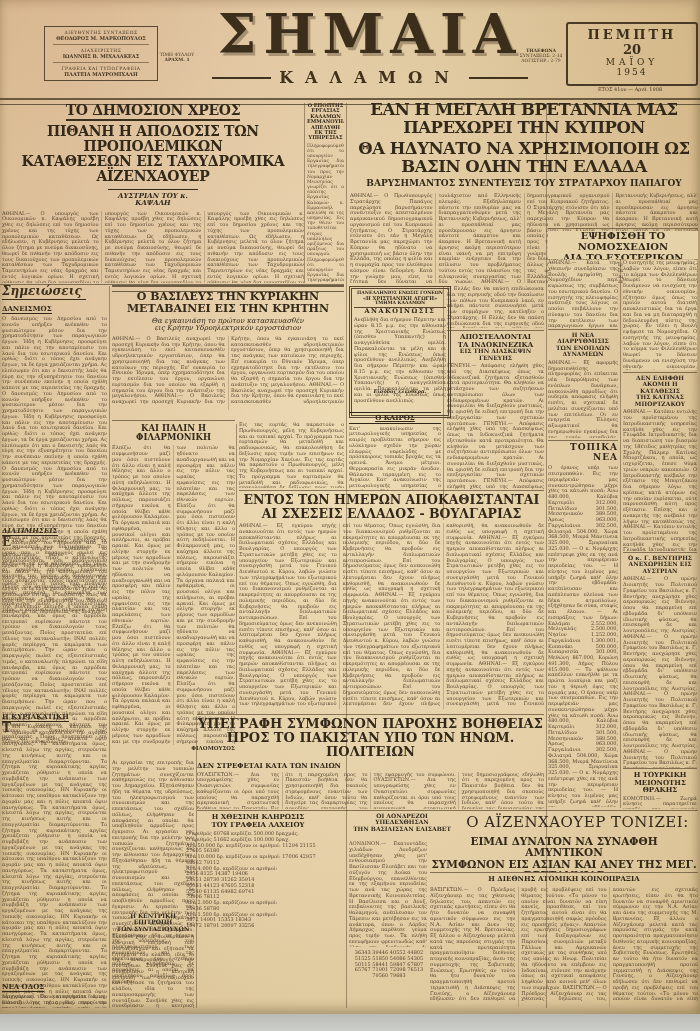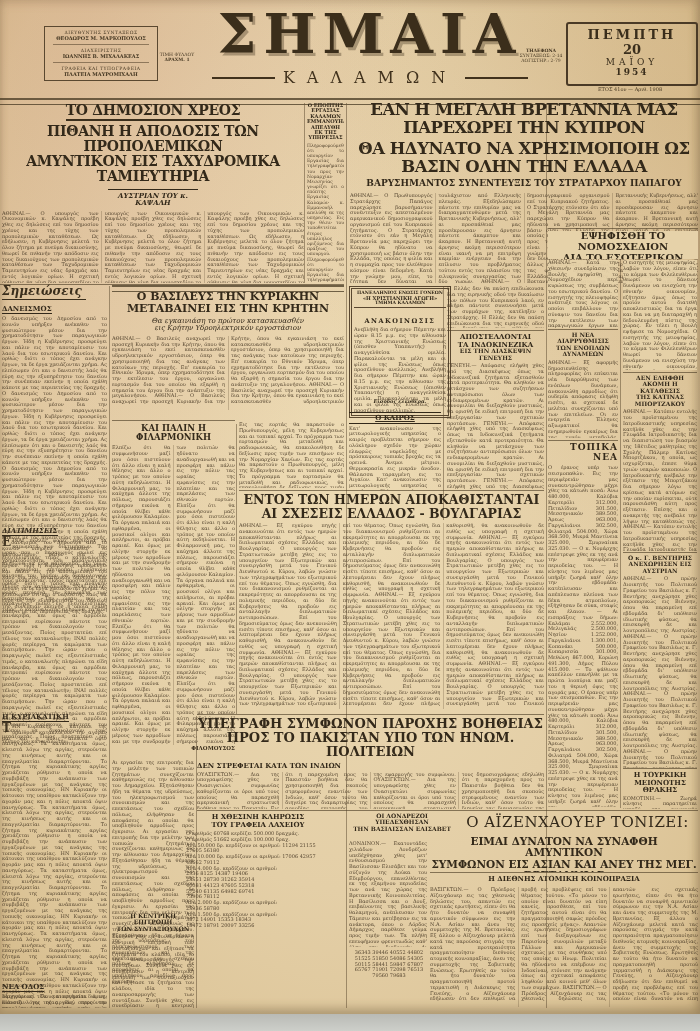--- a/index.html
+++ b/index.html
@@ -28,33 +28,33 @@
   .rule-u{border-bottom:2px solid #3a2e1c;padding-bottom:1px;display:table;margin:0 auto;}
   .vr{position:absolute;width:1px;background:rgba(100,82,55,.55);}
   .hr{position:absolute;height:1px;background:rgba(80,64,40,.65);}
   .hrd{position:absolute;height:4px;border-top:2px solid rgba(70,56,34,.75);border-bottom:1px solid rgba(70,56,34,.75);}
   .dcap{float:left;font-size:12px;line-height:9px;font-weight:bold;margin-right:1px;color:#3a2e1c;}
   .sig{font-size:5.5px;font-weight:bold;text-align:right;color:#3a2e1c;}
   
   .mast-title{position:absolute;left:200px;top:6px;width:340px;text-align:center;font-weight:bold;font-size:55px;line-height:1;
     letter-spacing:7px;color:#3b2e1b;text-shadow:2.5px 2.5px 0 rgba(59,46,27,.35);}
   .mast-sub{position:absolute;left:212px;top:68px;width:316px;display:flex;align-items:center;gap:8px;
-    font-size:16px;letter-spacing:12px;color:#41321d;font-weight:normal;}
+    font-size:16px;letter-spacing:12px;color:#41321d;font-weight:bold;}
   .mast-sub::before,.mast-sub::after{content:"";flex:1;border-top:2px solid #41321d;}
   .ibox{position:absolute;left:44px;top:26px;width:108px;border:1px solid #5a4830;padding:3px 2px;text-align:center;color:#463823;}
   .ibox .lb{font-size:4.5px;letter-spacing:.5px;}
   .ibox .nm{font-size:5px;font-weight:bold;}
   .ibox .dv{border-top:1px solid rgba(90,72,48,.6);margin:3px 6px;}
   .price{position:absolute;left:154px;top:52px;width:46px;text-align:center;font-size:4.5px;color:#463823;}
   .phones{position:absolute;left:516px;top:48px;width:50px;text-align:center;font-size:4.5px;color:#463823;}
   .dbox{position:absolute;left:566px;top:22px;width:128px;border:2px solid #4a3a26;border-radius:3px;text-align:center;padding-top:3px;height:57px;color:#3a2e1c;}
   .dbox .d1{font-size:13px;font-weight:bold;letter-spacing:3px;}
   .dbox .d2{font-size:13px;font-weight:bold;}
   .dbox .d3{font-size:9px;letter-spacing:4px;}
-  .dbox .d4{font-size:9px;font-weight:bold;letter-spacing:2px;}
+  .dbox .d4{font-size:9px;font-weight:normal;letter-spacing:2px;}
   .issue{position:absolute;left:566px;top:86px;width:128px;text-align:center;font-size:5px;color:#463823;}
   .script-head{font-family:"DejaVu Serif",serif;font-style:italic;font-weight:bold;font-size:12px;color:#3a2e1c;border-bottom:1px solid #3a2e1c;display:table;padding:0 4px 1px 0;}
   .note-h{font-size:7px;font-weight:bold;color:#33291a;border-bottom:1px solid #33291a;display:table;margin-bottom:2px;}
   .kb{font-weight:normal;font-size:15px;color:#33291a;letter-spacing:.5px;}
 </style>
 </head>
 <body>
 
 <div id="page">
   <div id="paper">
@@ -103,21 +103,21 @@
     <div class="vr" style="left:620px;top:232px;height:576px;"></div>
     <div class="vr" style="left:236px;top:424px;height:290px;"></div>
     <div class="vr" style="left:443px;top:286px;height:234px;"></div>
     <div class="vr" style="left:196px;top:716px;height:292px;"></div>
 
     <div class="blk" style="left:2px;top:103px;width:302px;height:180px;">
       <div class="hd hd-lg">
           <span class="rule-u">ΤΟ ΔΗΜΟΣΙΟΝ ΧΡΕΟΣ</span>
         </div>
       <div class="hd hd-lg" style="margin-top:3px;">ΠΙΘΑΝΗ Η ΑΠΟΔΟΣΙΣ ΤΩΝ ΠΡΟΠΟΛΕΜΙΚΩΝ</div>
-      <div class="hd hd-lg">ΑΜΥΝΤΙΚΟΝ ΕΙΣ ΤΑΧΥΔΡΟΜΙΚΑ ΤΑΜΙΕΥΤΗΡΙΑ</div>
+      <div class="hd hd-lg">ΚΑΤΑΘΕΣΕΩΝ ΕΙΣ ΤΑΧΥΔΡΟΜΙΚΑ ΑΪΖΕΝΧΑΟΥΕΡ</div>
       <div class="hd hd-sm ital" style="margin-top:4px;border-top:1px solid #33291a;width:90px;margin-left:auto;margin-right:auto;padding-top:2px;">ΑΥΣΤΡΙΑΝ ΤΟΥ κ. ΚΑΨΑΛΗ</div>
       <div class="bt c3" style="margin-top:4px;height:100px;">ΑΘΗΝΑΙ.— Ο υπουργός των Οικονομικών κ. Καψάλης προέβη χθες εις δηλώσεις επί του δημοσίου χρέους και της τύχης των προπολεμικών καταθέσεων. Ως εδήλωσεν, η Κυβέρνησις μελετά το όλον ζήτημα με πνεύμα δικαιοσύνης, θεωρεί δε πιθανήν την απόδοσιν εις τους δικαιούχους των προπολεμικών καταθέσεων των Ταχυδρομικών Ταμιευτηρίων εις νέας δραχμάς και εντός λογικών ορίων. Η σχετική ρύθμισις θα γίνη δια νομοσχεδίου το οποίον καταρτίζεται ήδη υπό των αρμοδίων υπηρεσιών του υπουργείου και θα κατατεθή εις την Βουλήν κατά την προσεχή σύνοδον. ΑΘΗΝΑΙ.— Ο υπουργός των Οικονομικών κ. Καψάλης προέβη χθες εις δηλώσεις επί του δημοσίου χρέους και της τύχης των προπολεμικών καταθέσεων. Ως εδήλωσεν, η Κυβέρνησις μελετά το όλον ζήτημα με πνεύμα δικαιοσύνης, θεωρεί δε πιθανήν την απόδοσιν εις τους δικαιούχους των προπολεμικών καταθέσεων των Ταχυδρομικών Ταμιευτηρίων εις νέας δραχμάς και εντός λογικών ορίων. Η σχετική ρύθμισις θα γίνη δια νομοσχεδίου το οποίον καταρτίζεται ήδη υπό των αρμοδίων υπηρεσιών του υπουργείου και θα κατατεθή εις την Βουλήν κατά την προσεχή σύνοδον. ΑΘΗΝΑΙ.— Ο υπουργός των Οικονομικών κ. Καψάλης προέβη χθες εις δηλώσεις επί του δημοσίου χρέους και της τύχης των προπολεμικών καταθέσεων. Ως εδήλωσεν, η Κυβέρνησις μελετά το όλον ζήτημα με πνεύμα δικαιοσύνης, θεωρεί δε πιθανήν την απόδοσιν εις τους δικαιούχους των προπολεμικών καταθέσεων των Ταχυδρομικών Ταμιευτηρίων εις νέας δραχμάς και εντός λογικών ορίων. Η σχετική ρύθμισις θα γίνη δια νομοσχεδίου το οποίον καταρτίζεται ήδη υπό των αρμοδίων υπηρεσιών του υπουργείου και θα κατατεθή εις την Βουλήν κατά την προσεχή σύνοδον. ΑΘΗΝΑΙ.— Ο υπουργός των Οικονομικών κ. Καψάλης προέβη χθες εις δηλώσεις επί του δημοσίου χρέους και της τύχης των προπολεμικών καταθέσεων. Ως εδήλωσεν, η Κυβέρνησις μελετά το όλον ζήτημα με πνεύμα δικαιοσύνης, θεωρεί δε πιθανήν την απόδοσιν εις τους δικαιούχους των προπολεμικών καταθέσεων των Ταχυδρομικών Ταμιευτηρίων εις νέας δραχμάς και εντός λογικών ορίων. Η σχετική ρύθμισις θα γίνη δια νομοσχεδίου το οποίον καταρτίζεται ήδη υπό των αρμοδίων υπηρεσιών του υπουργείου και θα κατατεθή εις την Βουλήν κατά την προσεχή σύνοδον. ΑΘΗΝΑΙ.— Ο υπουργός των Οικονομικών κ. Καψάλης προέβη χθες εις δηλώσεις επί του δημοσίου χρέους και της τύχης των προπολεμικών καταθέσεων. Ως εδήλωσεν, η Κυβέρνησις μελετά το όλον ζήτημα με πνεύμα δικαιοσύνης, θεωρεί δε πιθανήν την απόδοσιν εις τους δικαιούχους των προπολεμικών καταθέσεων των Ταχυδρομικών Ταμιευτηρίων εις νέας δραχμάς και εντός λογικών ορίων. Η σχετική ρύθμισις θα γίνη δια νομοσχεδίου το οποίον καταρτίζεται ήδη υπό των αρμοδίων υπηρεσιών του υπουργείου και θα κατατεθή εις την Βουλήν κατά την προσεχή σύνοδον.</div>
     </div>
 
     <div class="blk" style="left:307px;top:103px;width:37px;height:180px;">
       <div class="hd" style="font-size:5px;">Ο ΕΠΟΠΤΗΣ ΕΡΓΑΣΙΑΣ ΚΑΛΑΜΩΝ ΕΜΜΑΝΟΥΗΛ ΑΠΕΛΥΘΗ ΕΚ ΤΗΣ ΥΠΗΡΕΣΙΑΣ</div>
       <div class="bt" style="font-size:4.5px;margin-top:2px;height:140px;">Πληροφορούμεθα ότι το υπουργείον Εργασίας δια τηλεγραφήματός του προς την Νομαρχίαν Μεσσηνίας γνωρίζει ότι ο επόπτης Εργασίας Καλαμών κ. Εμμανουήλ απελύθη εκ της υπηρεσίας. Εις την θέσιν του τοποθετείται έτερος υπάλληλος οριζόμενος δια πράξεως του υπουργού. Πληροφορούμεθα ότι το υπουργείον Εργασίας δια τηλεγραφήματός του προς την Νομαρχίαν Μεσσηνίας γνωρίζει ότι ο επόπτης Εργασίας Καλαμών κ. Εμμανουήλ απελύθη εκ της υπηρεσίας. Εις την θέσιν του τοποθετείται έτερος υπάλληλος οριζόμενος δια πράξεως του υπουργού. Πληροφορούμεθα ότι το υπουργείον Εργασίας δια τηλεγραφήματός του προς την Νομαρχίαν Μεσσηνίας γνωρίζει ότι ο επόπτης Εργασίας Καλαμών κ. Εμμανουήλ απελύθη εκ της υπηρεσίας. Εις την θέσιν του τοποθετείται έτερος υπάλληλος οριζόμενος δια πράξεως του υπουργού.</div>
     </div>
     <div class="hr" style="left:0;top:284px;width:344px;"></div>
 
@@ -205,21 +205,21 @@
     <div class="blk" style="left:112px;top:424px;width:123px;height:328px;">
       <div class="hd" style="font-size:8.5px;">ΚΑΙ ΠΑΛΙΝ Η ΦΙΛΑΡΜΟΝΙΚΗ</div>
       <div class="bt c2" style="margin-top:3px;height:300px;">Ελπίζω ότι θα συμφωνήσουν μαζί μου όσοι πιστεύουν ότι άλλο είναι η καλή θέλησις και άλλο ο τρόπος με τον οποίον αύτη εκδηλώνεται. Η Φιλαρμονική μας, το καύχημα άλλοτε της πόλεως, παρουσιάζει σήμερον εικόνα η οποία θλίβει κάθε φιλόμουσον Καλαμίον. Τα όργανα παλαιά και εφθαρμένα, οι μουσικοί ολίγοι και απλήρωτοι, αι πρόβαι αραιαί. Και όμως με ολίγην στοργήν εκ μέρους των αρμοδίων και με την συνδρομήν των πολιτών θα ηδύνατο να αναδιοργανωθή και να προσφέρη και πάλιν εις την πόλιν τας ωραίας της εμφανίσεις εις την πλατείαν και τας παρελάσεις των εθνικών εορτών. Ελπίζω ότι θα συμφωνήσουν μαζί μου όσοι πιστεύουν ότι άλλο είναι η καλή θέλησις και άλλο ο τρόπος με τον οποίον αύτη εκδηλώνεται. Η Φιλαρμονική μας, το καύχημα άλλοτε της πόλεως, παρουσιάζει σήμερον εικόνα η οποία θλίβει κάθε φιλόμουσον Καλαμίον. Τα όργανα παλαιά και εφθαρμένα, οι μουσικοί ολίγοι και απλήρωτοι, αι πρόβαι αραιαί. Και όμως με ολίγην στοργήν εκ μέρους των αρμοδίων και με την συνδρομήν των πολιτών θα ηδύνατο να αναδιοργανωθή και να προσφέρη και πάλιν εις την πόλιν τας ωραίας της εμφανίσεις εις την πλατείαν και τας παρελάσεις των εθνικών εορτών. Ελπίζω ότι θα συμφωνήσουν μαζί μου όσοι πιστεύουν ότι άλλο είναι η καλή θέλησις και άλλο ο τρόπος με τον οποίον αύτη εκδηλώνεται. Η Φιλαρμονική μας, το καύχημα άλλοτε της πόλεως, παρουσιάζει σήμερον εικόνα η οποία θλίβει κάθε φιλόμουσον Καλαμίον. Τα όργανα παλαιά και εφθαρμένα, οι μουσικοί ολίγοι και απλήρωτοι, αι πρόβαι αραιαί. Και όμως με ολίγην στοργήν εκ μέρους των αρμοδίων και με την συνδρομήν των πολιτών θα ηδύνατο να αναδιοργανωθή και να προσφέρη και πάλιν εις την πόλιν τας ωραίας της εμφανίσεις εις την πλατείαν και τας παρελάσεις των εθνικών εορτών. Ελπίζω ότι θα συμφωνήσουν μαζί μου όσοι πιστεύουν ότι άλλο είναι η καλή θέλησις και άλλο ο τρόπος με τον οποίον αύτη εκδηλώνεται. Η Φιλαρμονική μας, το καύχημα άλλοτε της πόλεως, παρουσιάζει σήμερον εικόνα η οποία θλίβει κάθε φιλόμουσον Καλαμίον. Τα όργανα παλαιά και εφθαρμένα, οι μουσικοί ολίγοι και απλήρωτοι, αι πρόβαι αραιαί. Και όμως με ολίγην στοργήν εκ μέρους των αρμοδίων και με την συνδρομήν των πολιτών θα ηδύνατο να αναδιοργανωθή και να προσφέρη και πάλιν εις την πόλιν τας ωραίας της εμφανίσεις εις την πλατείαν και τας παρελάσεις των εθνικών εορτών. Ελπίζω ότι θα συμφωνήσουν μαζί μου όσοι πιστεύουν ότι άλλο είναι η καλή θέλησις και άλλο ο τρόπος με τον οποίον αύτη εκδηλώνεται. Η Φιλαρμονική μας, το καύχημα άλλοτε της πόλεως, παρουσιάζει σήμερον εικόνα η οποία θλίβει κάθε φιλόμουσον Καλαμίον. Τα όργανα παλαιά και εφθαρμένα, οι μουσικοί ολίγοι και απλήρωτοι, αι πρόβαι αραιαί. Και όμως με ολίγην στοργήν εκ μέρους των αρμοδίων και με την συνδρομήν των πολιτών θα ηδύνατο να αναδιοργανωθή και να προσφέρη και πάλιν εις την πόλιν τας ωραίας της εμφανίσεις εις την πλατείαν και τας παρελάσεις των εθνικών εορτών. Ελπίζω ότι θα συμφωνήσουν μαζί μου όσοι πιστεύουν ότι άλλο είναι η καλή θέλησις και άλλο ο τρόπος με τον οποίον αύτη εκδηλώνεται. Η Φιλαρμονική μας, το καύχημα άλλοτε της πόλεως, παρουσιάζει σήμερον εικόνα η οποία θλίβει κάθε φιλόμουσον Καλαμίον. Τα όργανα παλαιά και εφθαρμένα, οι μουσικοί ολίγοι και απλήρωτοι, αι πρόβαι αραιαί. Και όμως με ολίγην στοργήν εκ μέρους των αρμοδίων και με την συνδρομήν των πολιτών θα ηδύνατο να αναδιοργανωθή και να προσφέρη και πάλιν εις την πόλιν τας ωραίας της εμφανίσεις εις την πλατείαν και τας παρελάσεις των εθνικών εορτών.</div>
       <div class="sig">ΦΙΛΟΜΟΥΣΟΣ</div>
     </div>
 
     <div class="blk" style="left:349px;top:286px;width:92px;height:122px;border:3px double #5a4830;padding:2px;">
       <div class="hd" style="font-size:4.5px;">ΠΑΝΕΛΛΗΝΙΟΣ ΕΝΩΣΙΣ ΓΟΝΕΩΝ</div>
       <div class="hd" style="font-size:5px;">«Η ΧΡΙΣΤΙΑΝΙΚΗ ΑΓΩΓΗ»</div>
       <div class="hd" style="font-size:4.5px;border-bottom:1px solid #5a4830;padding-bottom:1px;">ΤΜΗΜΑ ΚΑΛΑΜΩΝ</div>
-      <div class="hd" style="font-size:6.5px;letter-spacing:1.5px;margin-top:10px;">ΑΝΑΚΟΙΝΩΣΙΣ</div>
+      <div class="hd" style="font-size:6.5px;letter-spacing:1.5px;margin-top:0;">ΑΝΑΚΟΙΝΩΣΙΣ</div>
       <div class="bt" style="margin-top:2px;height:72px;">Ανεβλήθη δια σήμερον Πέμπτην και ώραν 8.15 μ.μ. εις την αίθουσαν της Χριστιανικής Ενώσεως (όπισθεν Υπαπαντής) η αναγγελθείσα ομιλία. Παρακαλούνται τα μέλη και οι φίλοι της Ενώσεως όπως προσέλθουν ανελλιπώς. Ανεβλήθη δια σήμερον Πέμπτην και ώραν 8.15 μ.μ. εις την αίθουσαν της Χριστιανικής Ενώσεως (όπισθεν Υπαπαντής) η αναγγελθείσα ομιλία. Παρακαλούνται τα μέλη και οι φίλοι της Ενώσεως όπως προσέλθουν ανελλιπώς.</div>
       <div class="hd ital" style="font-size:5px;font-weight:bold;">Είσοδος ελευθέρα.</div>
     </div>
 
     <div class="blk" style="left:349px;top:412px;width:92px;height:78px;">
       <div class="hd hd-sm" style="border-top:1px solid #33291a;border-bottom:1px solid #33291a;padding:1px 0;text-decoration:underline;">Ο ΚΑΙΡΟΣ</div>
       <div class="bt" style="margin-top:2px;height:62px;">Κατ' ανακοίνωσιν της μετεωρολογικής υπηρεσίας ο καιρός προβλέπεται σήμερον εις ολόκληρον σχεδόν την χώραν ελαφρώς νεφελώδης με πρόσκαιρους τοπικάς βροχάς εις τα ορεινά. Άνεμοι μέτριοι. Θερμοκρασία εις μικράν άνοδον. Θάλασσα ταραγμένη εις το Αιγαίον. Κατ' ανακοίνωσιν της μετεωρολογικής υπηρεσίας ο καιρός προβλέπεται σήμερον εις ολόκληρον σχεδόν την χώραν ελαφρώς νεφελώδης με πρόσκαιρους τοπικάς βροχάς εις τα ορεινά. Άνεμοι μέτριοι. Θερμοκρασία εις μικράν άνοδον. Θάλασσα ταραγμένη εις το Αιγαίον.</div>
     </div>
 
     <div class="blk bt" style="left:447px;top:286px;width:97px;height:42px;">Η Ελλάς δεν θα παύση επιδιώκουσα δια της ειρηνικής οδού την δικαίωσιν των πόθων του Κυπριακού λαού, εν πλήρει πάντοτε συνεννοήσει μετά των συμμάχων της, κατέληξεν ο Στρατάρχης. Η Ελλάς δεν θα παύση επιδιώκουσα δια της ειρηνικής οδού την δικαίωσιν των πόθων του Κυπριακού λαού, εν πλήρει πάντοτε συνεννοήσει μετά των συμμάχων της, κατέληξεν ο Στρατάρχης.</div>

